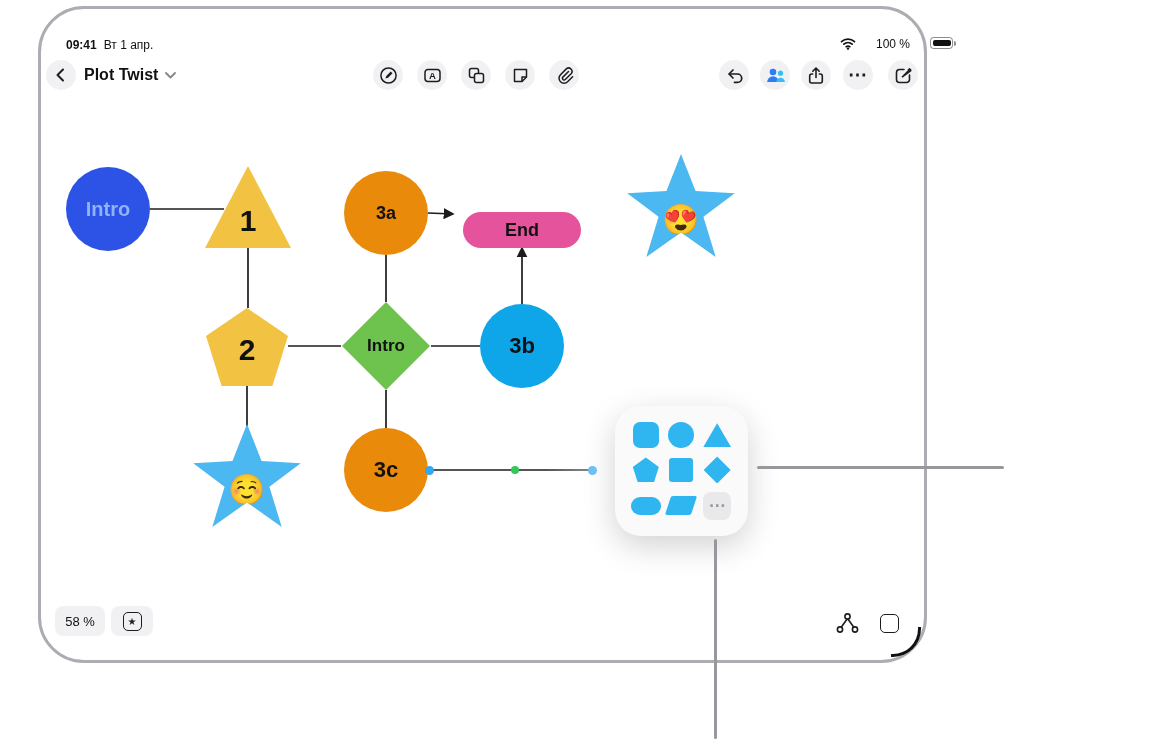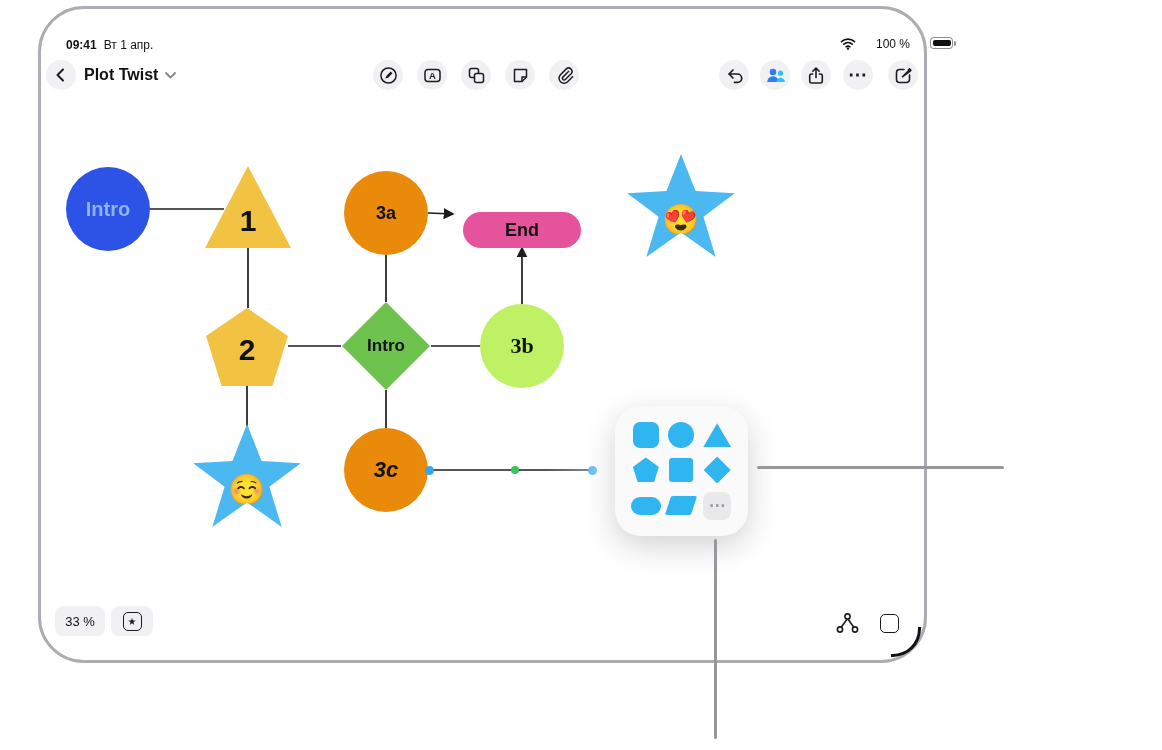--- a/index.html
+++ b/index.html
@@ -35,25 +35,25 @@
                   clip-path:polygon(50% 0, 100% 100%, 0 100%); font-size:30px; padding-top:28px; }
   .node-threeA  { left:344px; top:171px; width:84px;  height:84px;  border-radius:50%; background:#EA8A0A; font-size:18px;align-items:center; }
   .node-end     { left:463px; top:188px; width:118px; height:36px;  border-radius:26px; background:#E5539C; font-size:18px;margin-top:24px; }
   .node-starHeart { left:625px; top:154px; width:112px; height:112px; background:#4CB8F1;
                   clip-path:polygon(50% 0%, 63% 33%, 98% 35%, 70% 56%, 81% 92%, 50% 70%, 19% 92%, 30% 56%, 2% 35%, 37% 33%);
                   font-size:30px; padding-top:18px; }
   .node-two     { left:206px; top:308px; width:82px;  height:78px;  background:#F2C243;
                   clip-path:polygon(50% 0%, 100% 36%, 81% 100%, 19% 100%, 0% 36%); font-size:30px; padding-top:6px; }
   .node-twist   { left:342px; top:302px; width:88px;  height:88px;  background:#6EC24E;
                   clip-path:polygon(50% 0, 100% 50%, 50% 100%, 0 50%); font-size:17px; }
-  .node-threeB  { left:480px; top:304px; width:84px;  height:84px;  border-radius:50%; background:#bef264; font-size:22px;font-family:Liberation Serif, serif; }
+  .node-threeB  { left:480px; top:304px; width:84px;  height:84px;  border-radius:50%; background:#0ea5e9; font-size:22px; }
   .node-starBlush { left:191px; top:424px; width:112px; height:112px; background:#4CB8F1;
                   clip-path:polygon(50% 0%, 63% 33%, 98% 35%, 70% 56%, 81% 92%, 50% 70%, 19% 92%, 30% 56%, 2% 35%, 37% 33%);
                   font-size:30px; padding-top:18px; }
-  .node-threeC  { left:344px; top:428px; width:84px;  height:84px;  border-radius:50%; background:#EA8A0A; font-size:22px;font-style:italic; }
+  .node-threeC  { left:344px; top:428px; width:84px;  height:84px;  border-radius:50%; background:#EA8A0A; font-size:22px; }
 
   .connectors { position:absolute; left:0; top:0; width:1162px; height:750px; pointer-events:none; }
 
   .handle { position:absolute; border-radius:50%; }
   .handle-endpoint { width:9px; height:9px; background:#2EA8F0; }
   .handle-midpoint { width:8px; height:8px; background:#34C759; }
 
   
   .popup-glow { position:absolute; left:545px; top:356px; width:290px; height:240px;
     background:radial-gradient(closest-side, rgba(255,255,255,0.95), rgba(255,255,255,0)); }
@@ -254,21 +254,21 @@
   <div class="pal pal-parallelogram"></div>
   <div class="pal-more">
       <span>⋯</span>
     </div>
 </div>
 
 <div class="callout-h"></div>
 <div class="callout-v"></div>
 
 <div class="zoom-btn">
-    <span>33 %</span>
+    <span>58 %</span>
   </div>
 <div class="star-btn">
   <span class="boxed-star">★</span>
 </div>
 <div class="br-icon connect">
   <svg class="icon" width="23" height="22" viewBox="0 0 23 22">
     <g stroke="#1D1D1F" stroke-width="1.6" fill="none">
       <path d="M11.5 6.5 L5 15.5 M11.5 6.5 L18 15.5"></path>
     </g>
     <circle cx="11.5" cy="4.5" r="2.6" fill="#fff" stroke="#1D1D1F" stroke-width="1.6"></circle>

